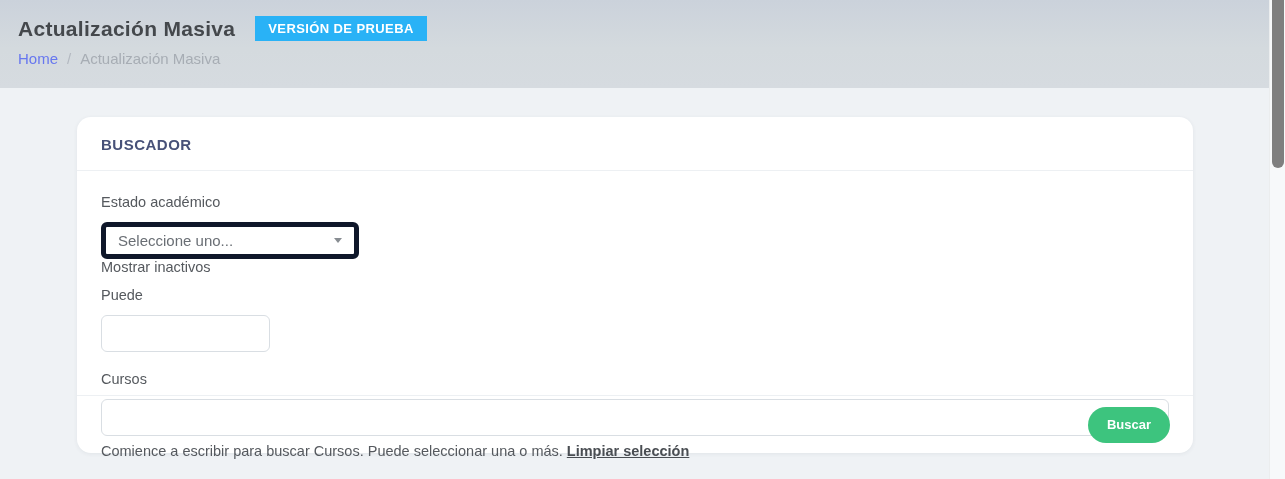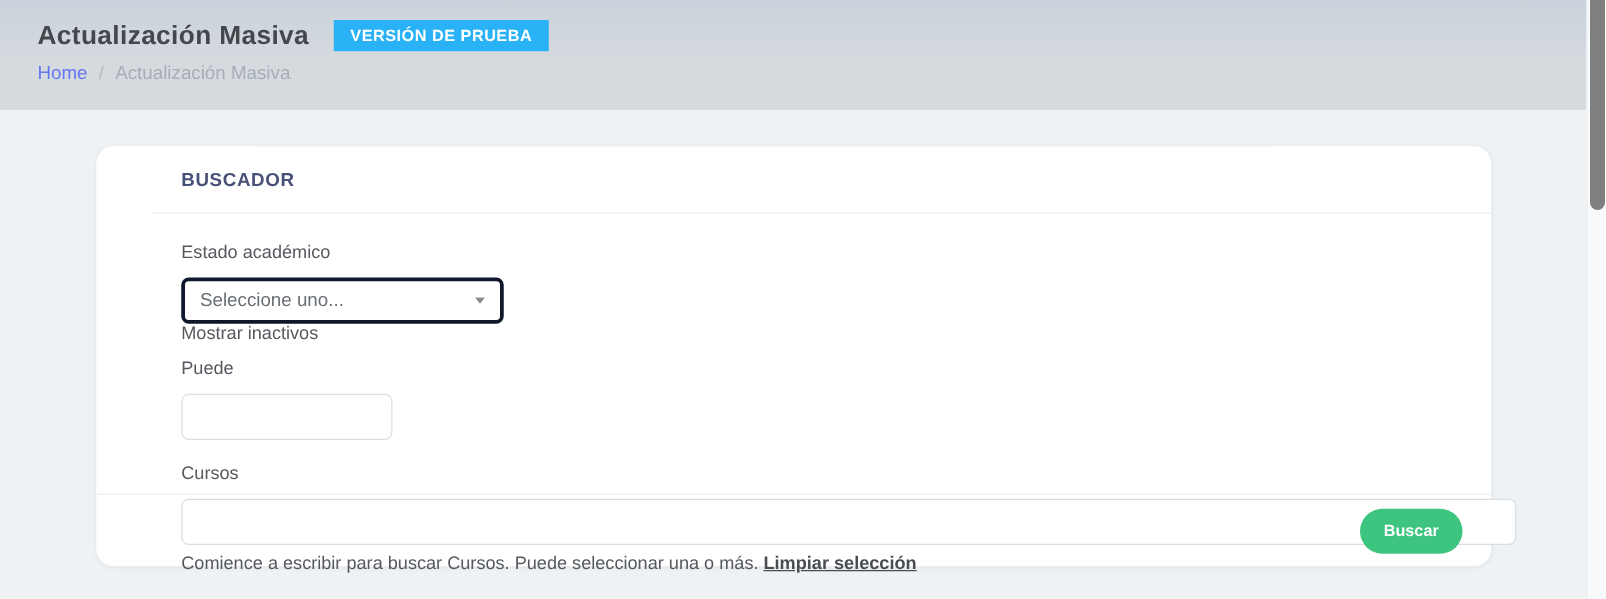--- a/index.html
+++ b/index.html
@@ -3,62 +3,61 @@
 <meta charset="utf-8">
 <style>
   * { margin:0; padding:0; box-sizing:border-box; }
   html,body { width:1285px; height:479px; overflow:hidden; }
   body { font-family:"Liberation Sans", sans-serif; background:#eff2f5; position:relative; }
 
   
   .topbar {
     width:100%; height:88px;
     background:linear-gradient(180deg,#cbd2db 0%, #d4dade 55%, #d6dbe0 100%);
-    padding:16px 0 0 30px;
+    padding:16px 0 0 18px;
   }
   .title-row { display:flex; align-items:center; gap:20px; }
   .page-title {
     font-size:21px; font-weight:600; color:#44484c; letter-spacing:.3px;
   }
   .badge {
     background:#29b2f6; color:#ffffff; font-size:13px; font-weight:700;
     letter-spacing:.4px; padding:5px 13px; border-radius:0; line-height:15px;
   }
   .breadcrumb { margin-top:9px; font-size:15px; display:flex; gap:9px; align-items:center; }
   .breadcrumb .home { color:#6777ef; text-decoration:none; cursor:pointer; }
   .breadcrumb .sep { color:#b3b9c0; }
   .breadcrumb .current { color:#a7adb4; }
 
   
   .card {
     position:absolute; left:77px; top:117px; width:1116px; height:336px;
     background:#ffffff; border-radius:14px;
     box-shadow:0 1px 4px rgba(40,50,70,.07);
-    padding-left:44px;
   }
   .card-header {
     height:54px; padding:19px 24px 0 24px;
     border-bottom:1px solid #edf0f3;
   }
   .card-title {
     font-size:15px; font-weight:700; color:#475178; letter-spacing:.5px;
   }
   .card-body { padding:23px 24px 0 24px; }
 
   .field-row { display:flex;flex-direction:column; }
   .field { display:flex; flex-direction:column; margin-right:12px; }
   .field:last-child { margin-right:0; }
   .field-label { font-size:14.5px; color:#55595e; margin-bottom:12px; }
 
   .w-lg { width:258px; }
   .w-sm { width:169px; }
   .w-full { width:1068px;justify-content:space-between; }
 
   .control {
-    height:37px; border:3px solid #0f172a; border-radius:6px; background:#fff;
+    height:37px; border:5px solid #0f172a; border-radius:6px; background:#fff;
     display:flex; align-items:center; padding:0 12px;
     font-size:15px; color:#696e74; cursor:pointer;
   }
   .control .ctl-text { flex:1 1 auto; white-space:nowrap; overflow:hidden; }
 
   .caret-down {
     width:0; height:0; flex:0 0 auto;
     border-left:4.5px solid transparent; border-right:4.5px solid transparent;
     border-top:5.5px solid #888d92; margin-left:8px;
   }

